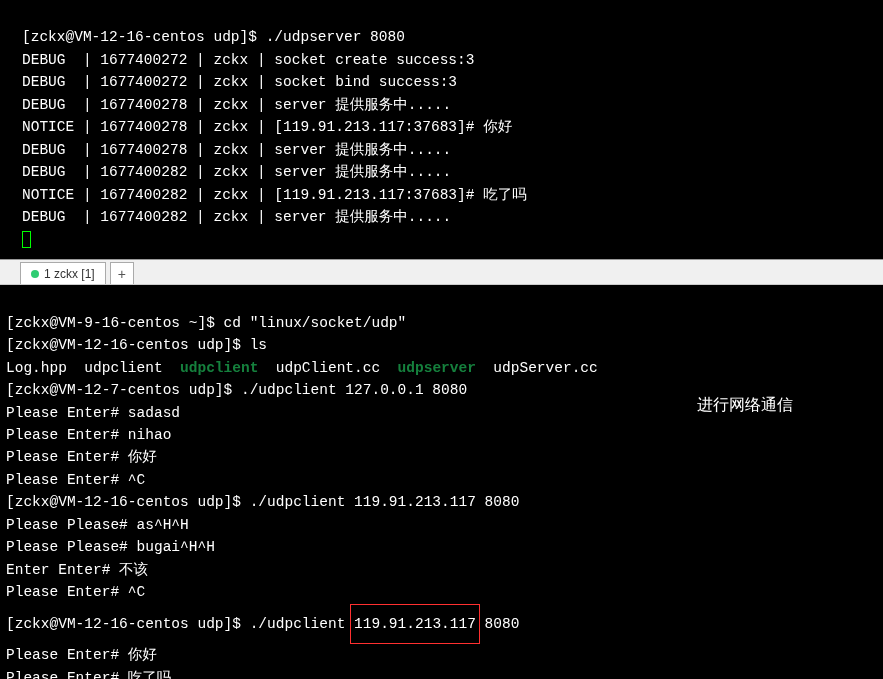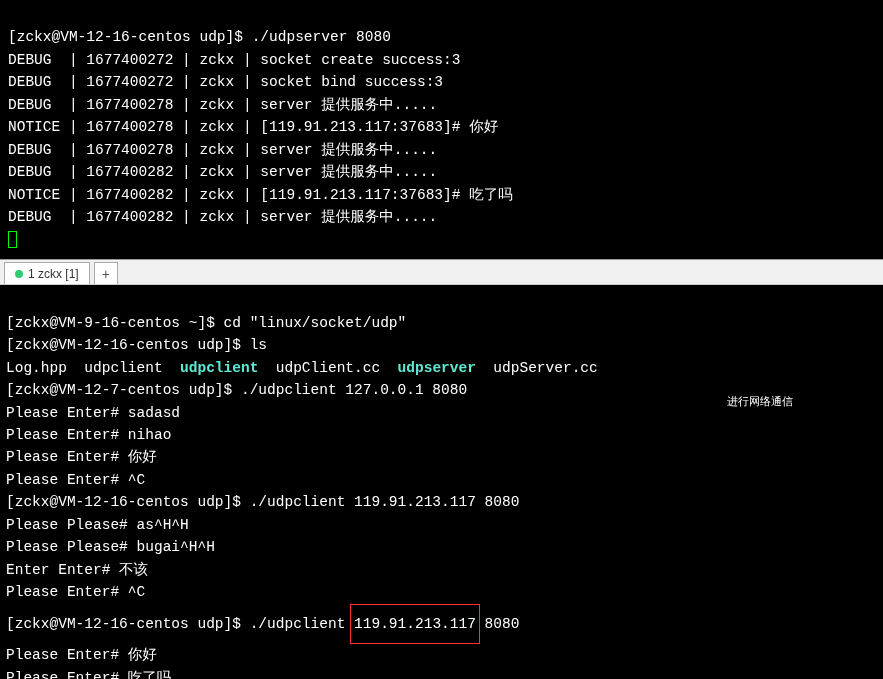--- a/index.html
+++ b/index.html
@@ -5,32 +5,32 @@
     * { margin: 0; padding: 0; box-sizing: border-box; }
     body {
       font-family: "Consolas", "Courier New", monospace;
       font-size: 14.5px;
       background: #000;
       color: #fff;
       width: 883px;
     }
     .terminal-top {
       background: #000;
-      padding: 4px 6px 8px 8px;
+      padding: 4px 6px 8px 22px;
       line-height: 1.55;
       white-space: pre;
     }
     .divider-bar {
       background: #f0f0f0;
       height: 26px;
       display: flex;
       align-items: flex-end;
       border-top: 1px solid #999;
       border-bottom: 1px solid #ccc;
-      padding-left: 4px;
+      padding-left: 20px;
     }
     .tab {
       background: #fff;
       border: 1px solid #aaa;
       border-bottom: none;
       padding: 2px 10px 2px 10px;
       font-size: 12px;
       font-family: Arial, sans-serif;
       color: #333;
       display: flex;
@@ -56,40 +56,40 @@
       display: flex; align-items: center; justify-content:center;
       cursor: pointer;
     }
     .terminal-bottom {
       background: #000;
       padding: 4px 6px 8px 6px;
       line-height: 1.55;
       white-space: pre;
       position: relative;
     }
-    .green { color: #5eead4; font-weight: bold; }
+    .green { color: #15803d; font-weight: bold; }
     .cursor-block {
       display: inline-block;
       width: 9px;
       height: 17px;
       background: #00ff00;
       vertical-align: text-bottom;
     }
     .cursor-outline {
       display: inline-block;
       width: 9px;
       height: 17px;
       border: 1px solid #00ff00;
       vertical-align: text-bottom;
     }
     .annotation {
       position: absolute;
       color: #fff;
       font-family: "Microsoft YaHei", sans-serif;
-      font-size: 11px;
+      font-size: 16px;
       right: 90px;
       top: 108px;
     }
     .red-box {
       display: inline-block;
       border: 1px solid #ff3030;
       padding: 8px 3px;
       margin: 0 -4px;
     }
     .wrap-bottom { position: relative; }

